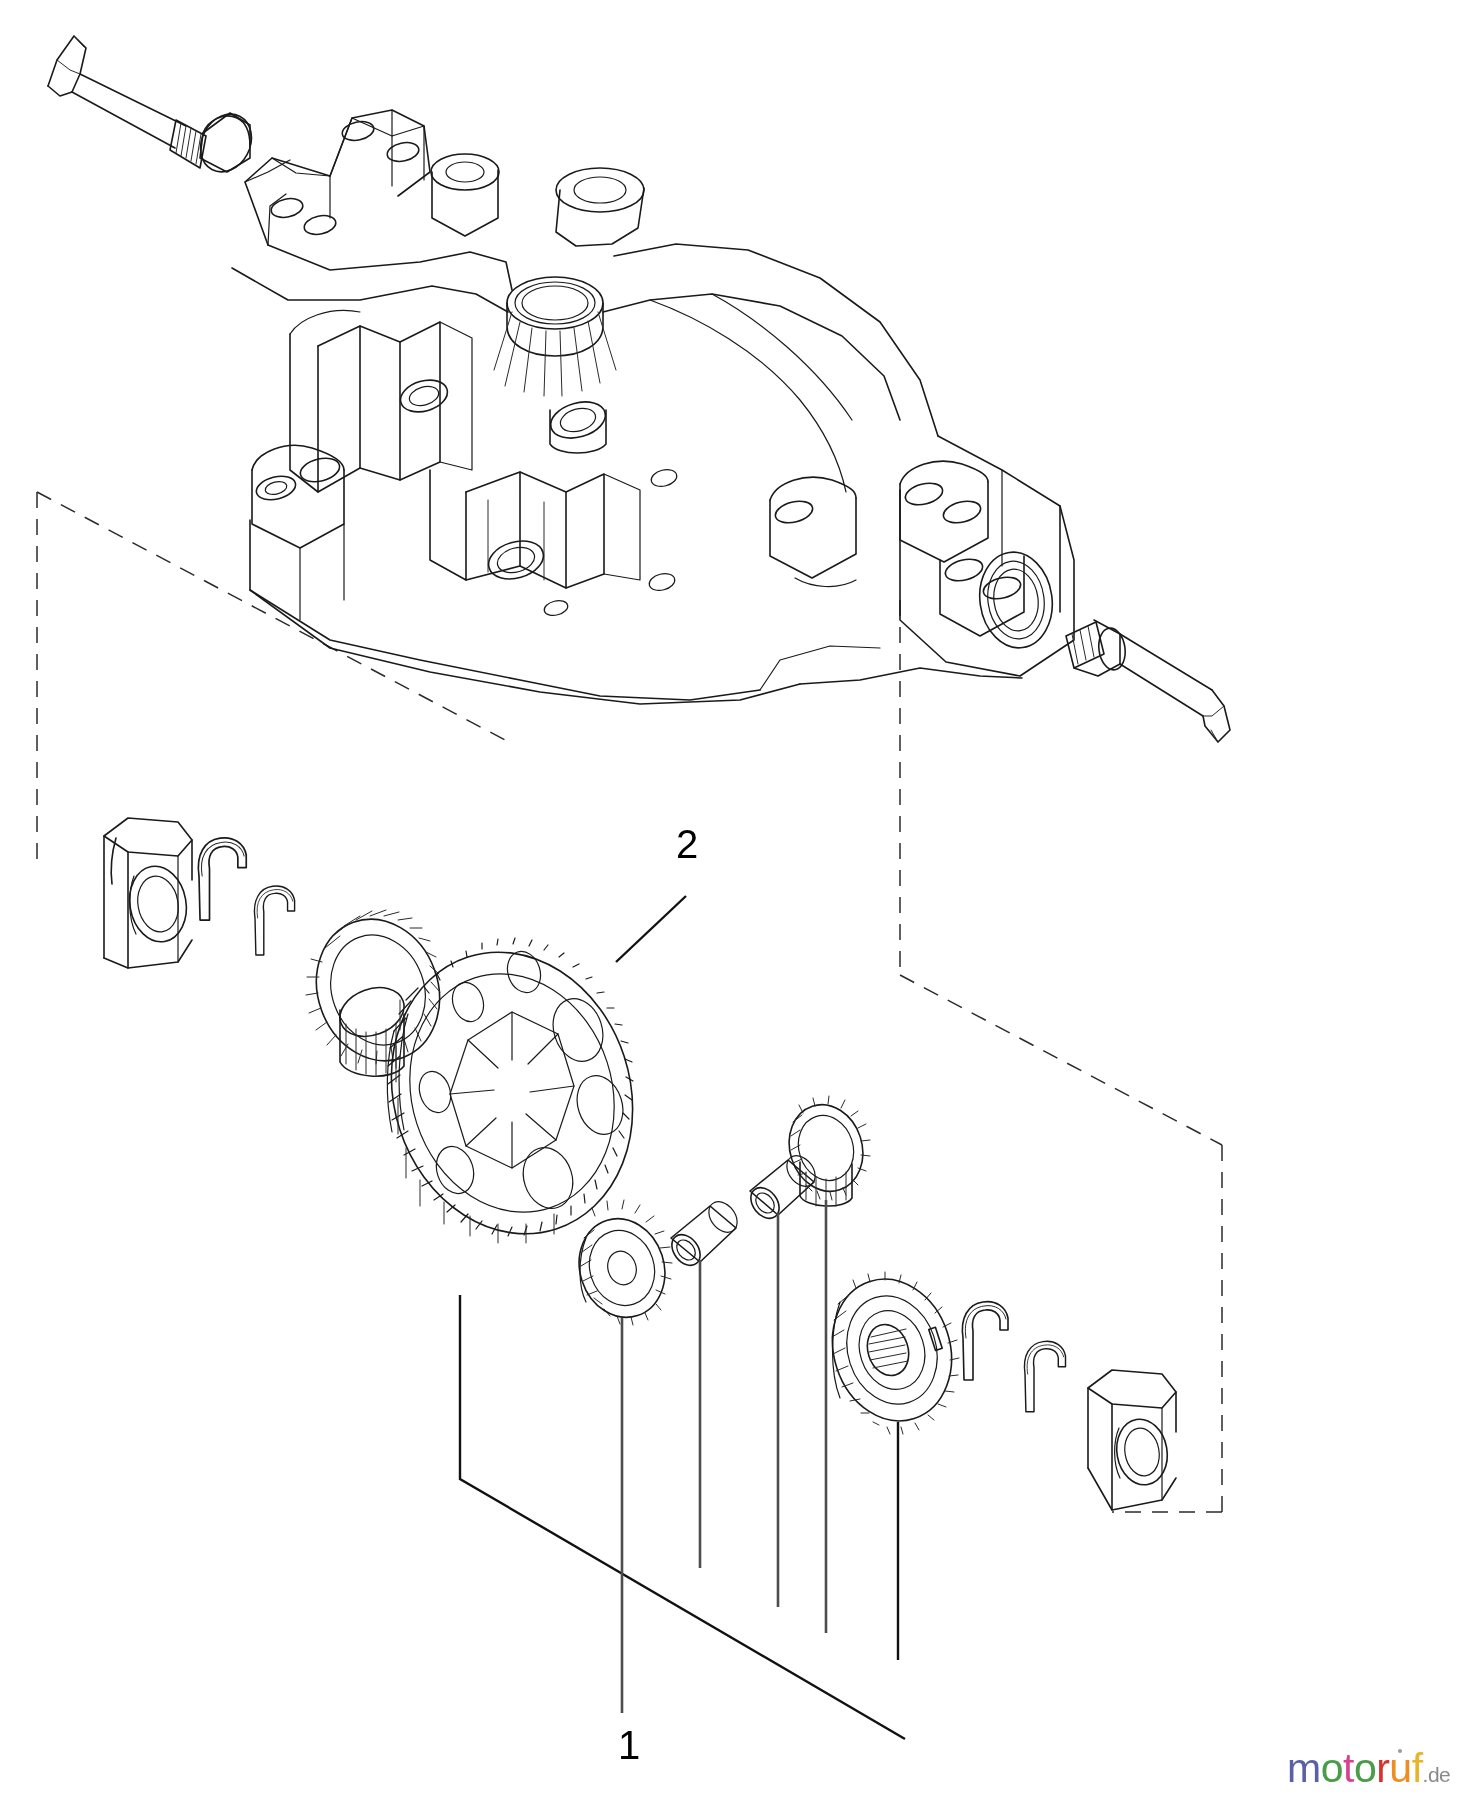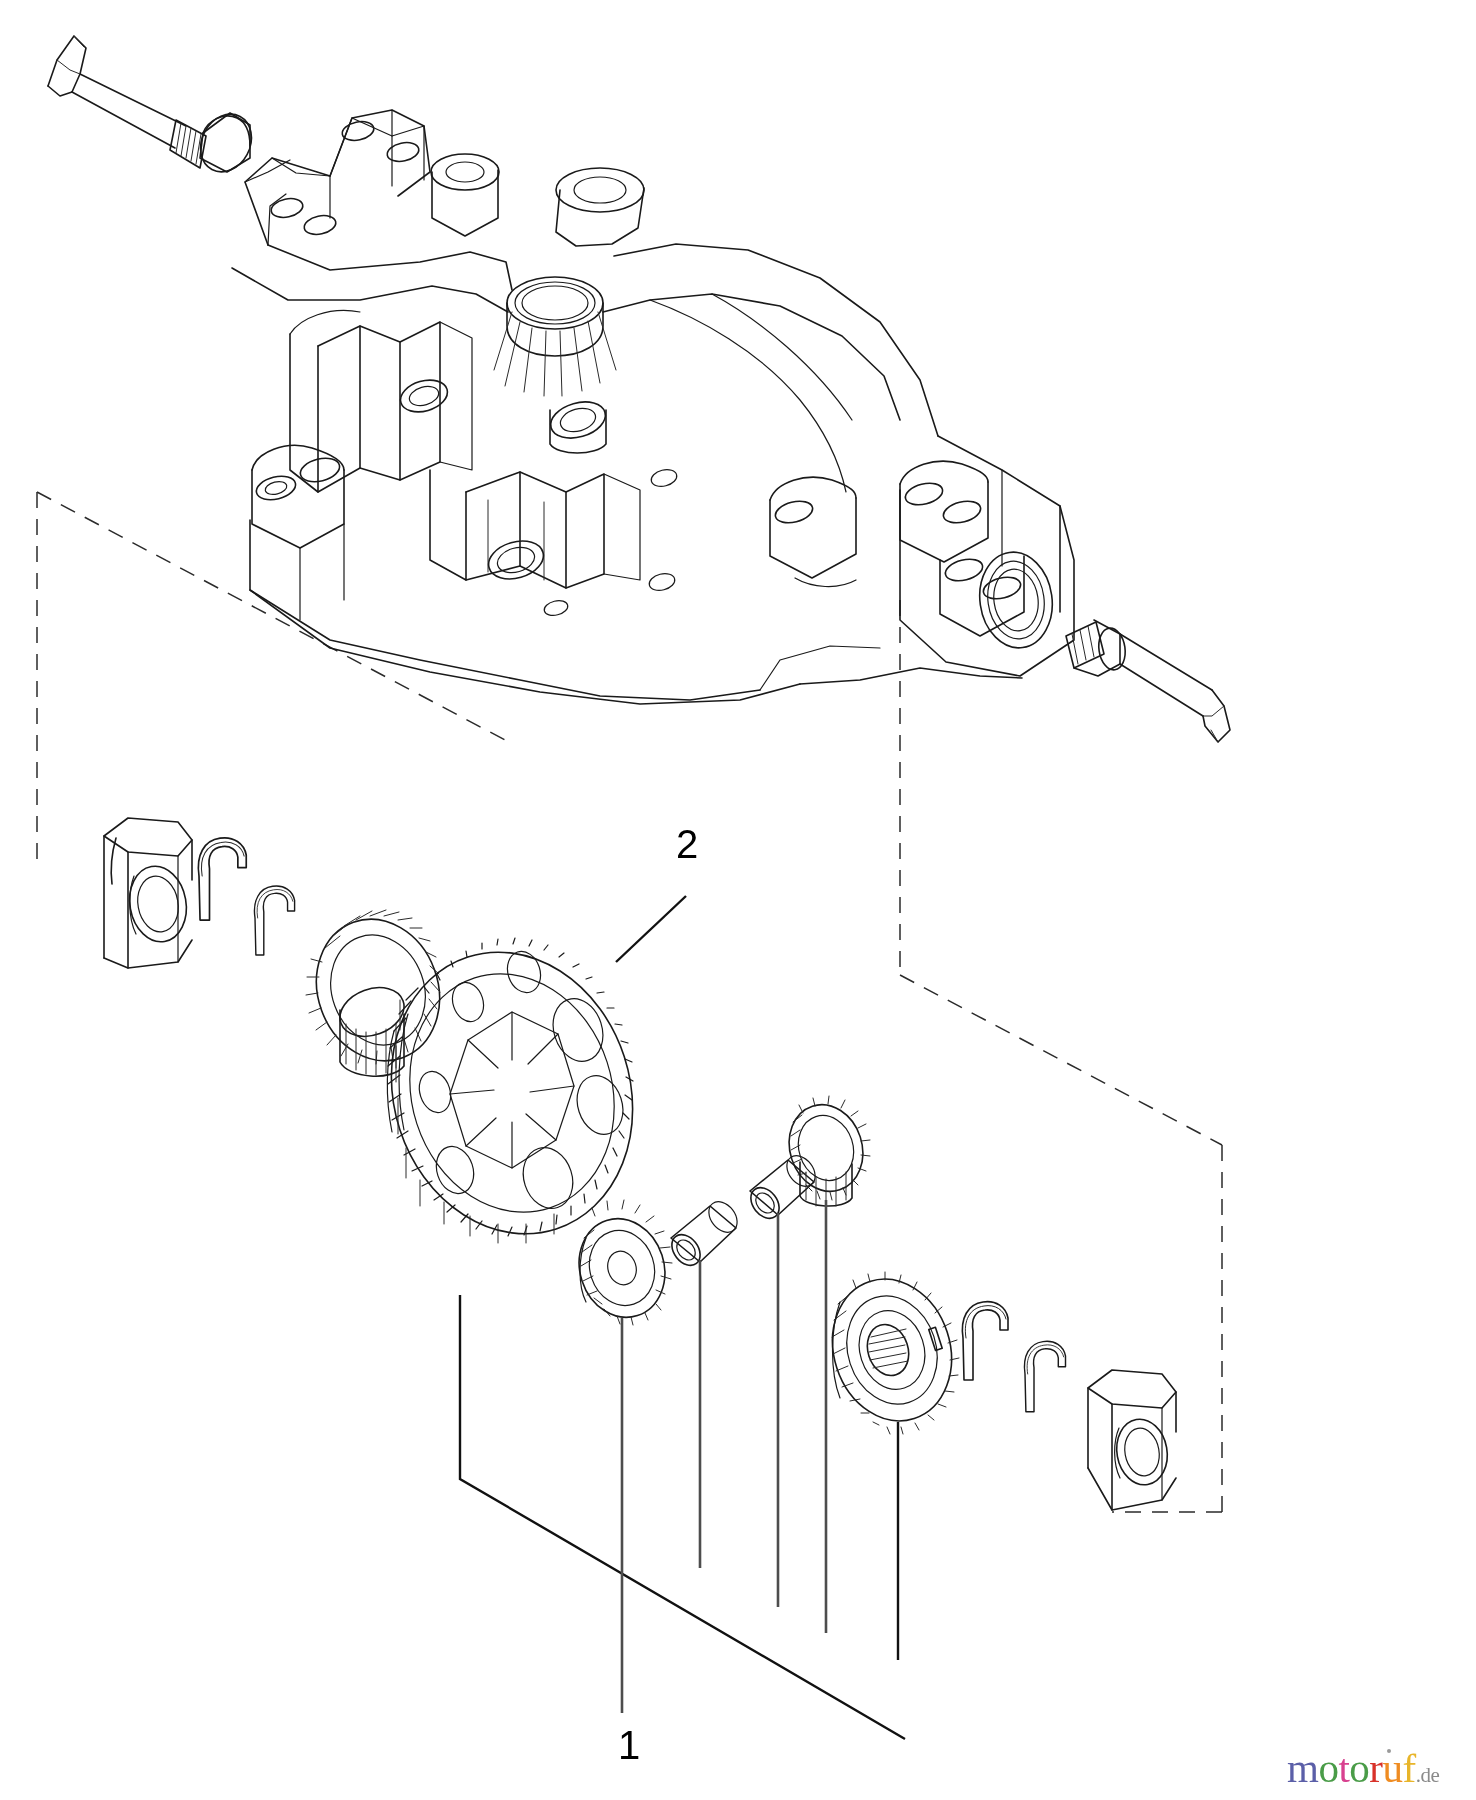--- a/index.html
+++ b/index.html
@@ -34,21 +34,21 @@
     user-select: none;
   }
   #callout-2 { left: 676px; top: 824px; }
   #callout-1 { left: 618px; top: 1725px; }
 
   
   #watermark {
     position: absolute;
     left: 1287px;
     top: 1748px;
-    font-family: Liberation Serif, serif;
+    font-family: Liberation Sans, sans-serif;
     font-size: 41px;
     letter-spacing: -0.5px;
     line-height: 1;
     white-space: nowrap;
     user-select: none;
     text-align: right;
   }
   #watermark .wm-l { font-weight: 400; }
   #watermark .wm-tld {
     font-size: 21px;

